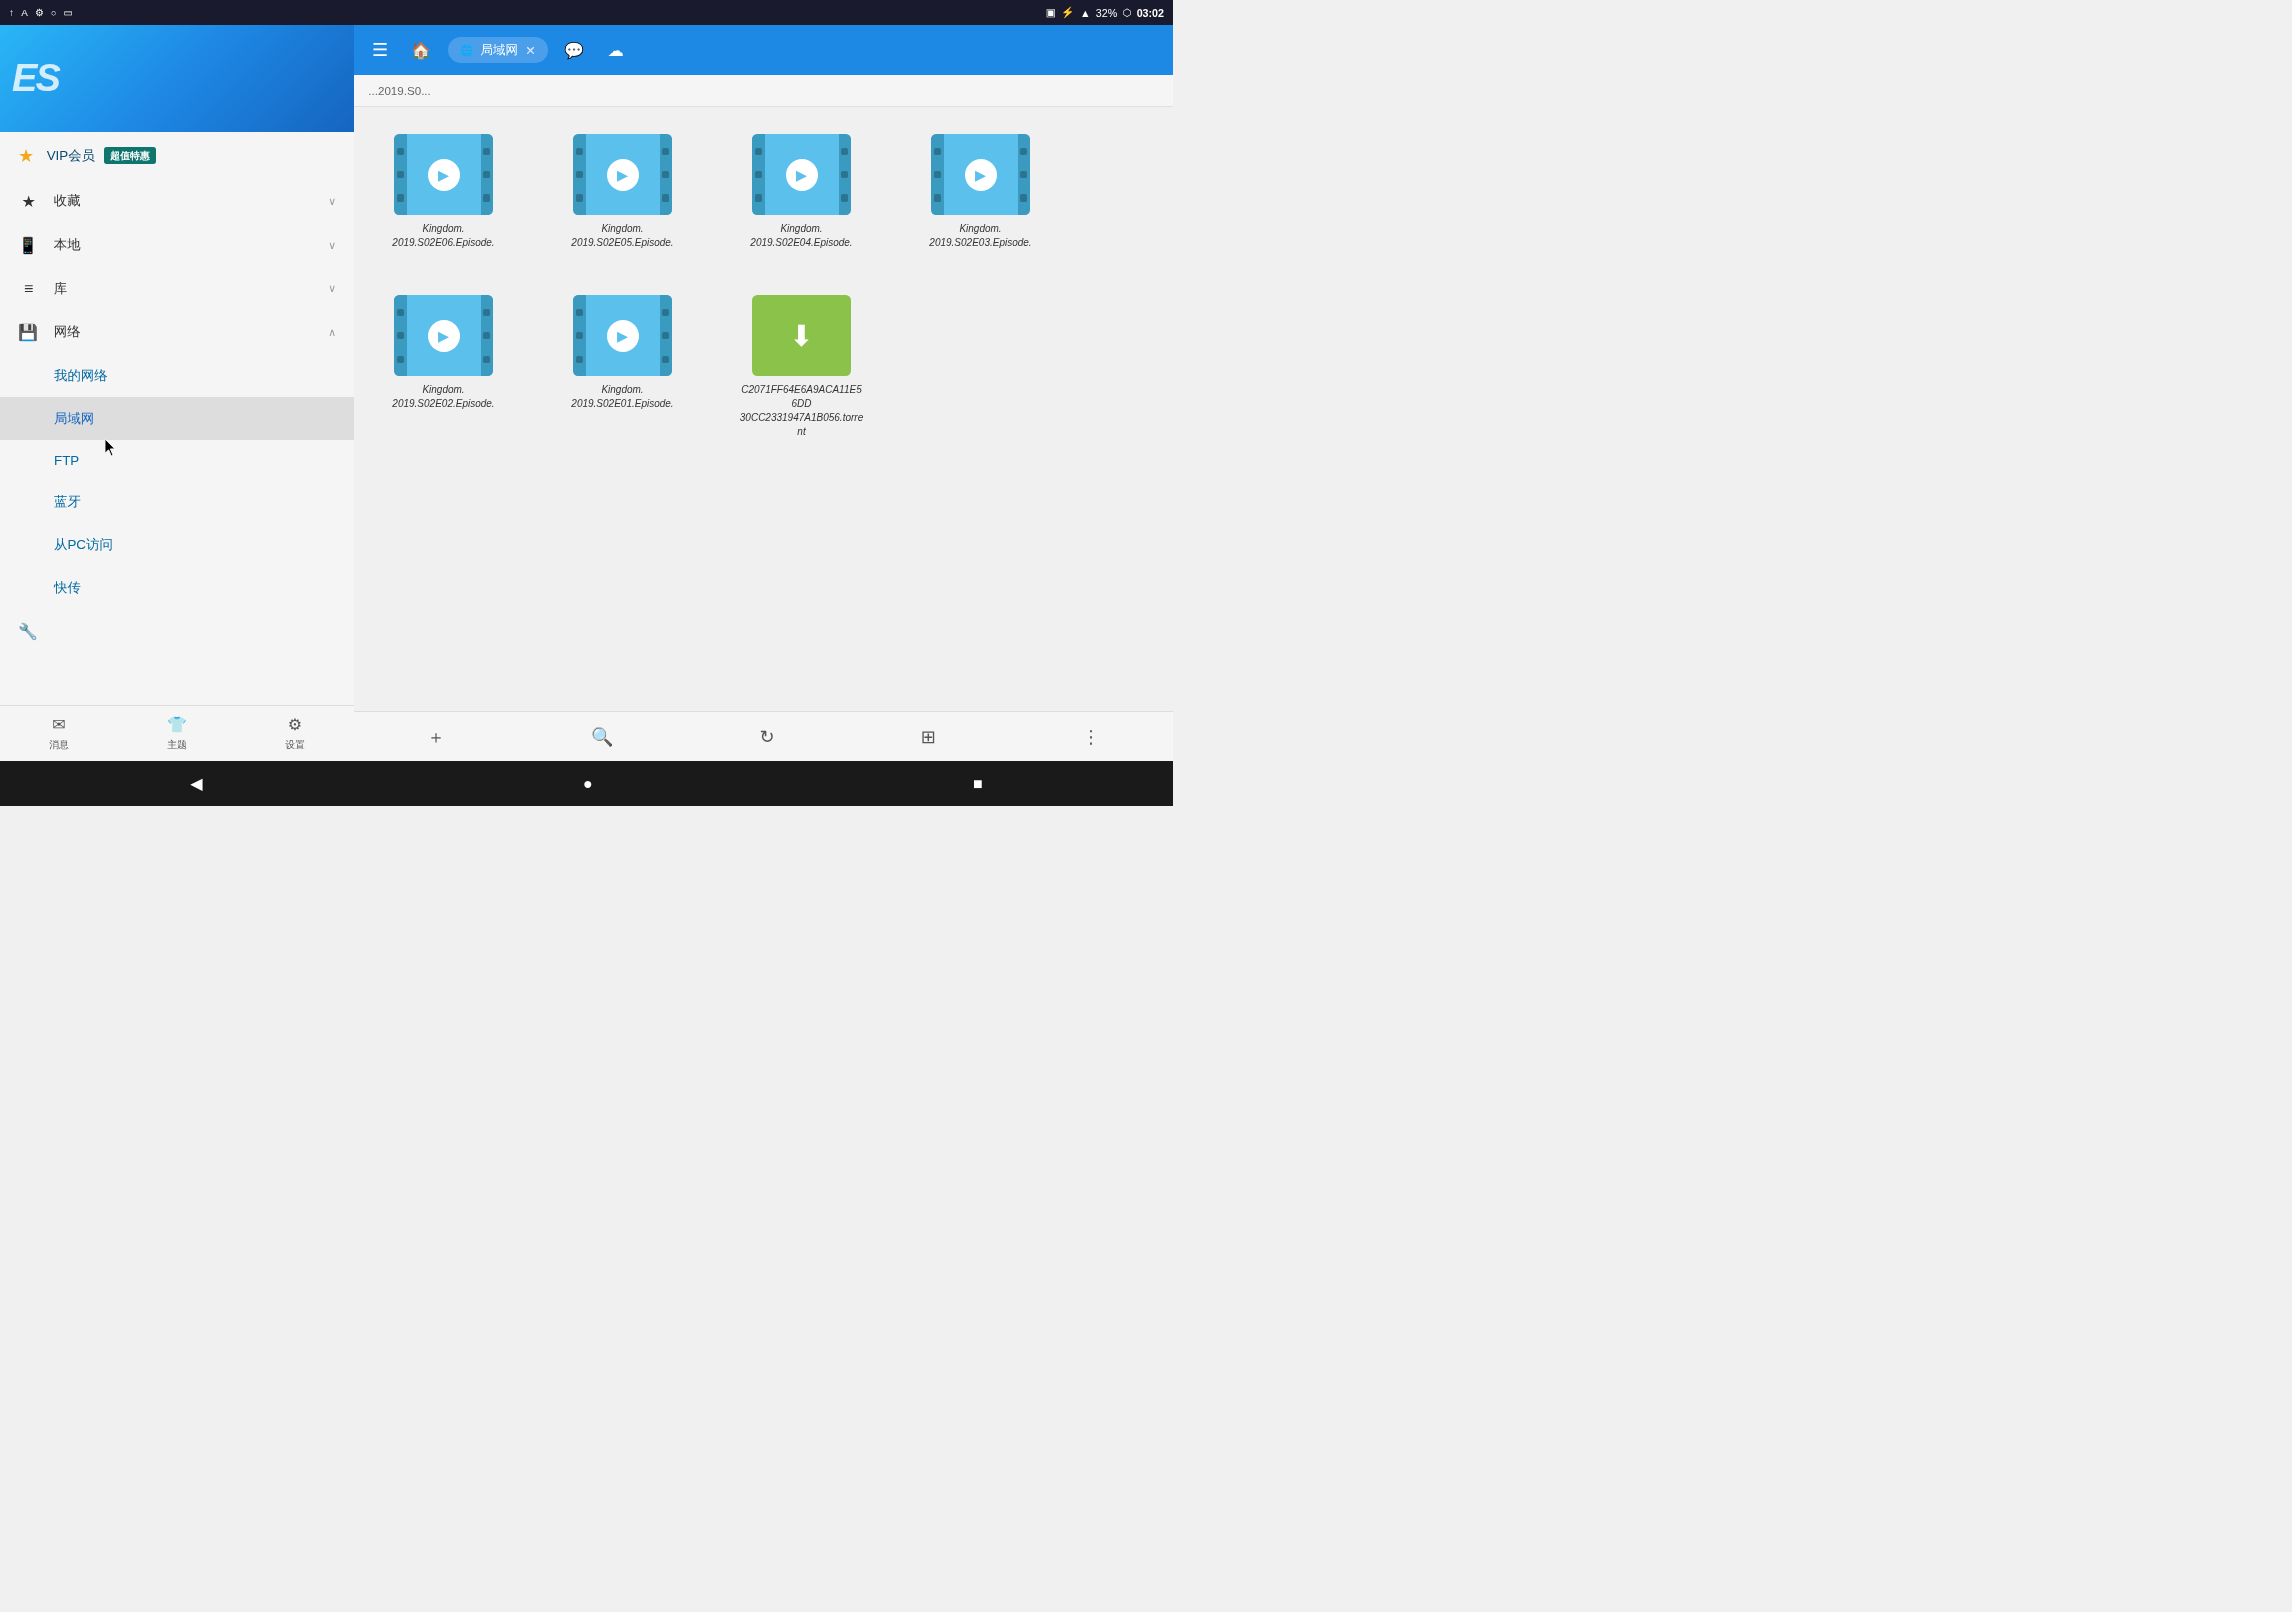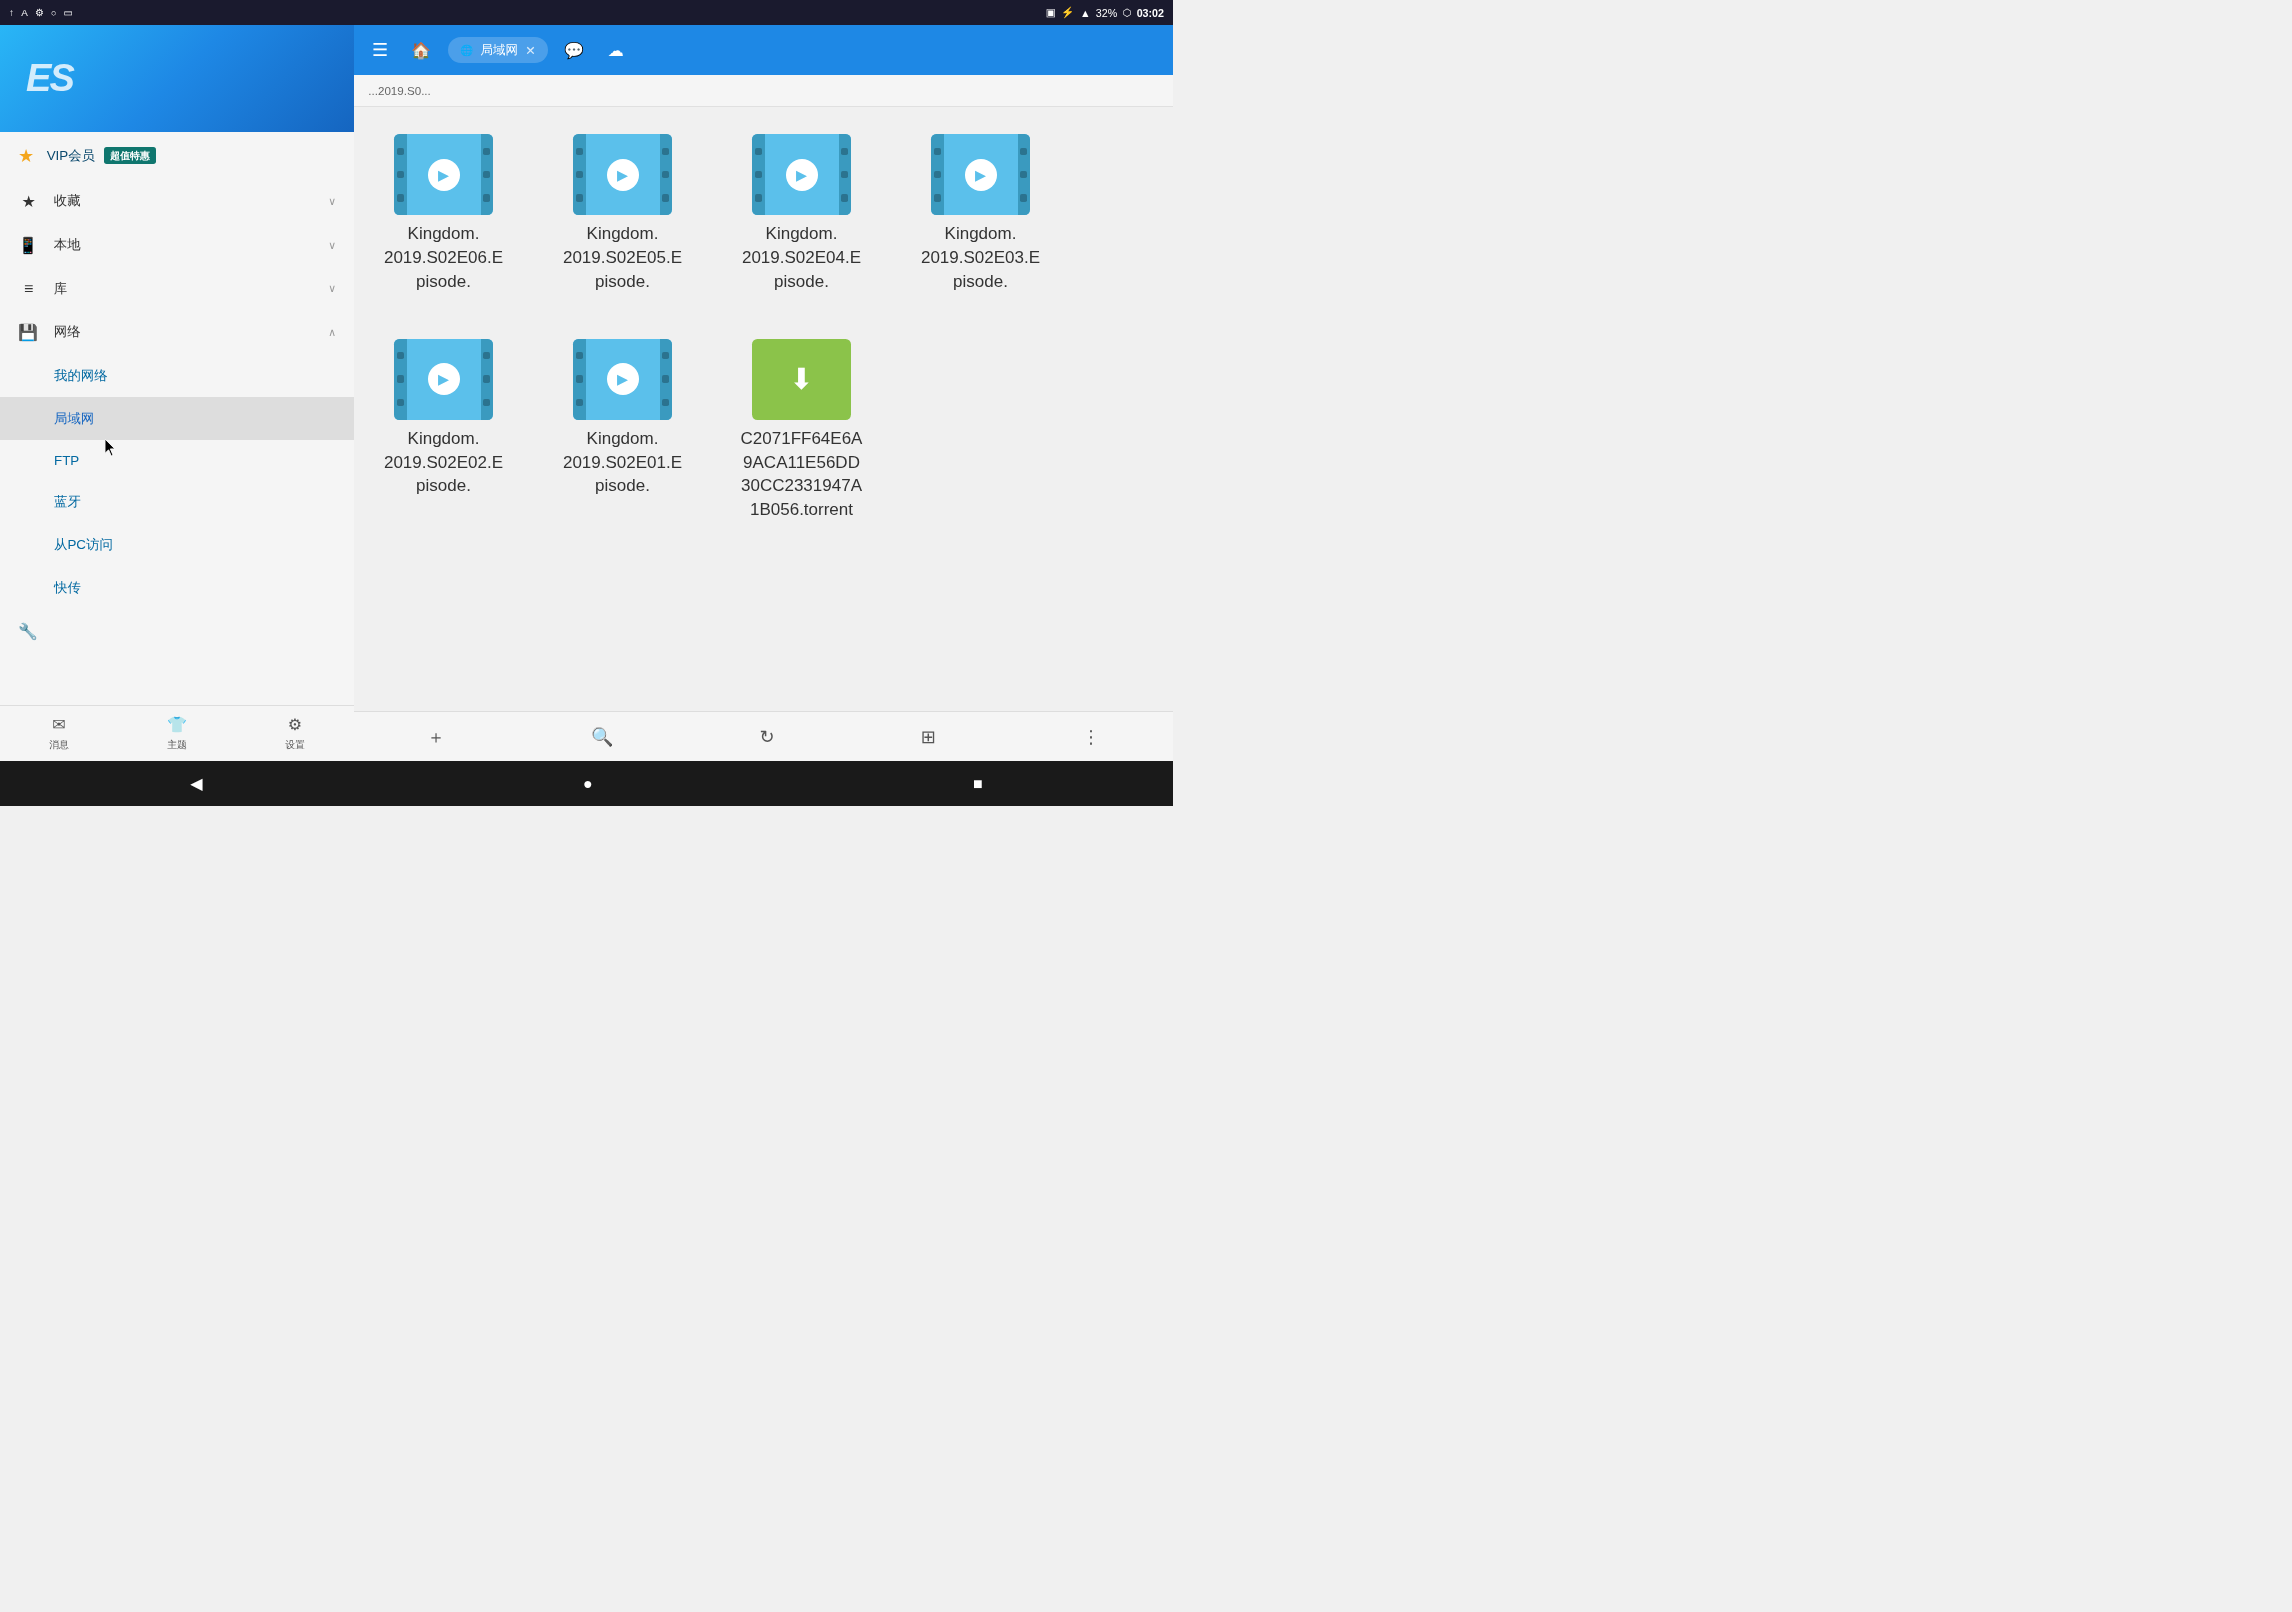--- a/index.html
+++ b/index.html
@@ -52,21 +52,21 @@
       background: linear-gradient(180deg, #2196f3 0%, #1976d2 30%, #f5f5f5 30%);
       display: flex;
       flex-direction: column;
       flex-shrink: 0;
     }
     .sidebar-header {
       height: 107px;
       background: linear-gradient(135deg, #29b6f6 0%, #1e88e5 50%, #1565c0 100%);
       display: flex;
       align-items: center;
-      padding: 26px;
+      padding: 12px;
       position: relative;
     }
     .es-logo {
       font-size: 38px;
       font-weight: bold;
       color: rgba(255,255,255,0.8);
       font-style: italic;
       letter-spacing: -1.8px;
     }
 
@@ -258,26 +258,27 @@
       color: #5bc0eb;
       font-size: 14.3px;
       z-index: 1;
     }
     .torrent-icon {
       font-size: 29px;
       color: white;
     }
 
     .file-name {
-      font-size: 17px;
+      font-size: 10px;
       color: #333;
       text-align: center;
       max-width: 125px;
       line-height: 1.4;
       word-break: break-all;
+      font-style: italic;
     }
 
     
     .bottom-bar {
       height: 50px;
       background: #f5f5f5;
       display: flex;
       align-items: center;
       justify-content: space-around;
       border-top: 0.9px solid #ddd;

